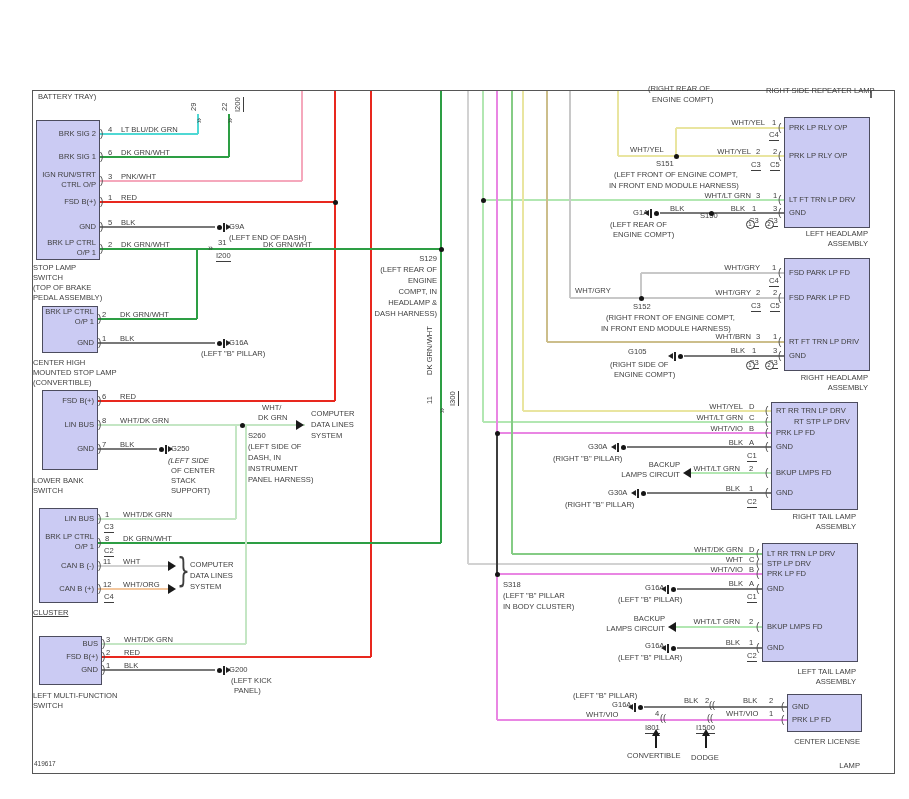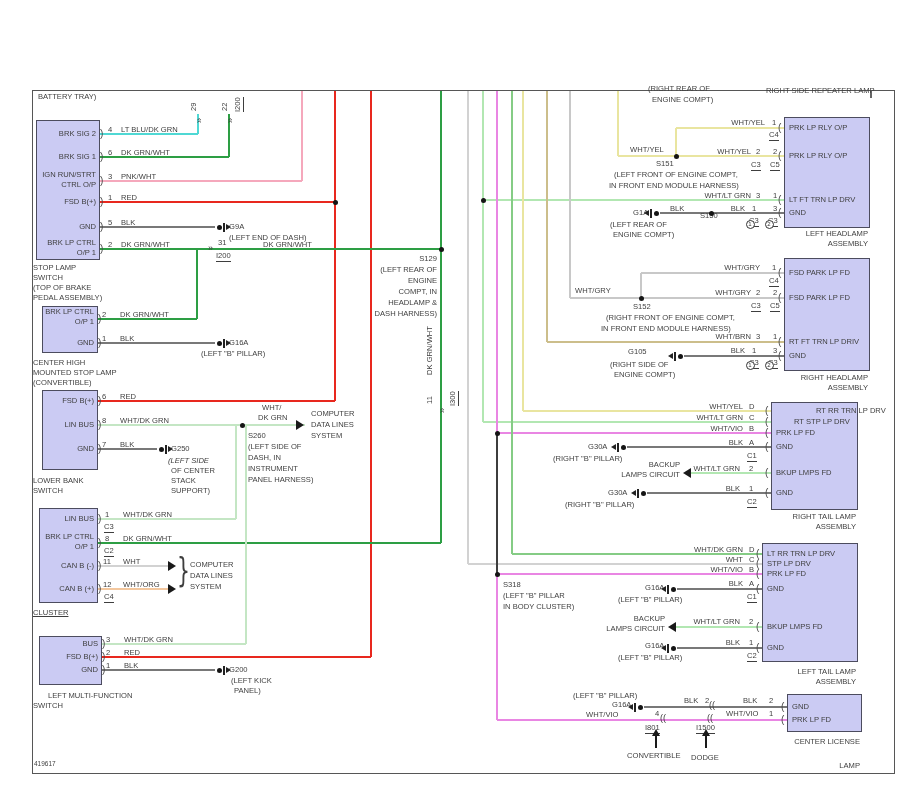--- a/index.html
+++ b/index.html
@@ -141,21 +141,21 @@
       <div class="lbl arc" style="left: 98px; top: 560px;">)</div>
       <div class="lbl arc" style="left: 98px; top: 583px;">)</div>
       <div class="lbl" style="left: 33px; top: 609px; text-decoration: underline;">CLUSTER</div>
       <div class="box" style="left: 39px; top: 636px; width: 63px; height: 49px;"></div>
       <div class="lbl" style="left: 98px; top: 640px; transform: translateX(-100%);">BUS</div>
       <div class="lbl" style="left: 98px; top: 653px; transform: translateX(-100%);">FSD B(+)</div>
       <div class="lbl" style="left: 98px; top: 666px; transform: translateX(-100%);">GND</div>
       <div class="lbl arc" style="left: 102px; top: 638px;">)</div>
       <div class="lbl arc" style="left: 102px; top: 651px;">)</div>
       <div class="lbl arc" style="left: 102px; top: 664px;">)</div>
-      <div class="lbl" style="left: 48px; top: 692px; text-align: right;">LEFT MULTI-FUNCTION</div>
+      <div class="lbl" style="left: 33px; top: 692px; text-align: right;">LEFT MULTI-FUNCTION</div>
       <div class="lbl" style="left: 33px; top: 702px;">SWITCH</div>
       <div class="box" style="left: 784px; top: 117px; width: 86px; height: 111px;"></div>
       <div class="lbl" style="left: 789px; top: 124px;">PRK LP RLY O/P</div>
       <div class="lbl" style="left: 789px; top: 152px;">PRK LP RLY O/P</div>
       <div class="lbl" style="left: 789px; top: 196px;">LT FT TRN LP DRV</div>
       <div class="lbl" style="left: 789px; top: 209px;">GND</div>
       <div class="lbl arc" style="left: 778px; top: 122px;">(</div>
       <div class="lbl arc" style="left: 778px; top: 150px;">(</div>
       <div class="lbl arc" style="left: 778px; top: 194px;">(</div>
       <div class="lbl arc" style="left: 778px; top: 207px;">(</div>
@@ -166,21 +166,21 @@
       <div class="lbl" style="left: 789px; top: 294px;">FSD PARK LP FD</div>
       <div class="lbl" style="left: 789px; top: 338px;">RT FT TRN LP DRIV</div>
       <div class="lbl" style="left: 789px; top: 352px;">GND</div>
       <div class="lbl arc" style="left: 778px; top: 267px;">(</div>
       <div class="lbl arc" style="left: 778px; top: 292px;">(</div>
       <div class="lbl arc" style="left: 778px; top: 336px;">(</div>
       <div class="lbl arc" style="left: 778px; top: 350px;">(</div>
       <div class="lbl" style="left: 868px; top: 374px; transform: translateX(-100%);">RIGHT HEADLAMP</div>
       <div class="lbl" style="left: 868px; top: 384px; transform: translateX(-100%);">ASSEMBLY</div>
       <div class="box" style="left: 771px; top: 402px; width: 87px; height: 108px;"></div>
-      <div class="lbl" style="left: 776px; top: 407px; margin-left: 40px;">RT RR TRN LP DRV</div>
+      <div class="lbl" style="left: 776px; top: 407px;">RT RR TRN LP DRV</div>
       <div class="lbl" style="left: 776px; top: 418px; padding-left: 18px;">RT STP LP DRV</div>
       <div class="lbl" style="left: 776px; top: 429px;">PRK LP FD</div>
       <div class="lbl" style="left: 776px; top: 443px;">GND</div>
       <div class="lbl" style="left: 776px; top: 469px;">BKUP LMPS FD</div>
       <div class="lbl" style="left: 776px; top: 489px;">GND</div>
       <div class="lbl arc" style="left: 765px; top: 405px;">(</div>
       <div class="lbl arc" style="left: 765px; top: 416px;">(</div>
       <div class="lbl arc" style="left: 765px; top: 427px;">(</div>
       <div class="lbl arc" style="left: 765px; top: 441px;">(</div>
       <div class="lbl arc" style="left: 765px; top: 467px;">(</div>

